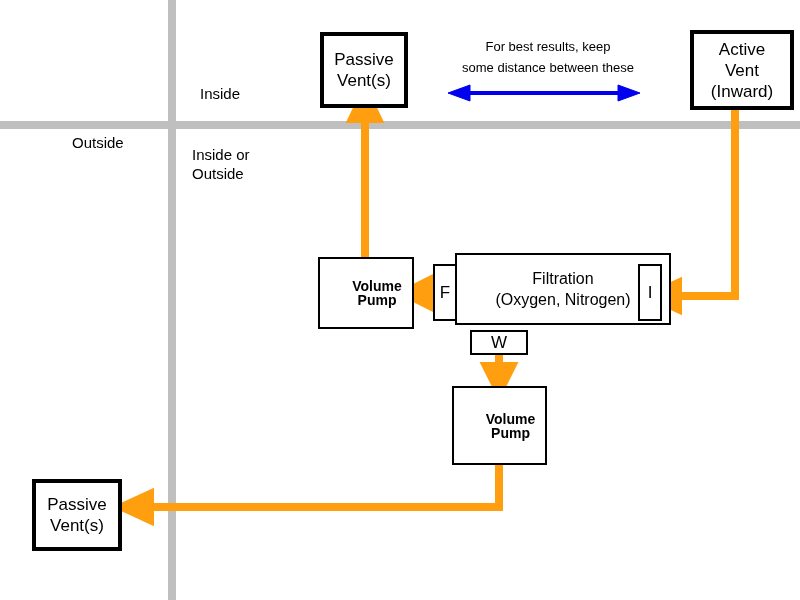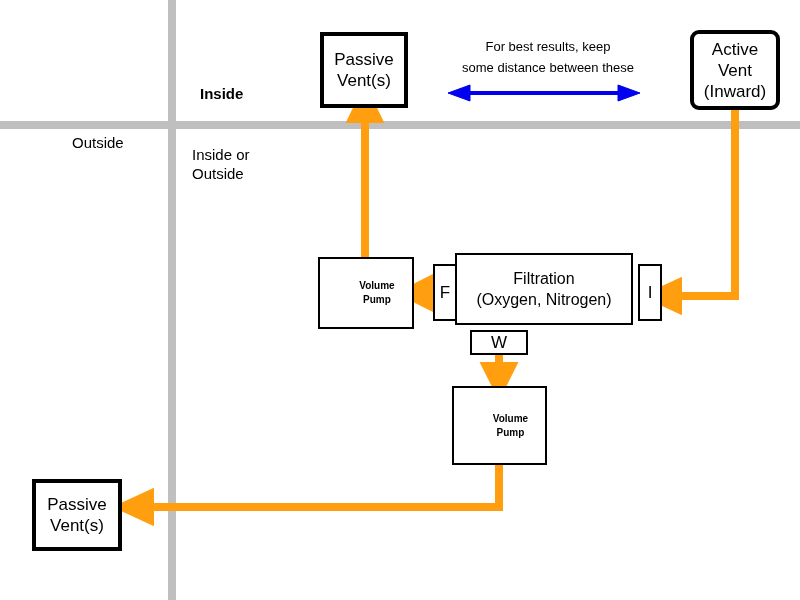--- a/index.html
+++ b/index.html
@@ -34,42 +34,42 @@
     height: 8px;
   }
   .zone-label {
     position: absolute;
     font-size: 15px;
     color: #000000;
     line-height: 19px;
     white-space: pre-line;
   }
   #zone-outside { left: 72px; top: 133px; }
-  #zone-inside  { left: 200px; top: 84px; font-weight: bold; }
+  #zone-inside  { left: 200px; top: 84px; }
   #zone-inside-or-outside { left: 192px; top: 133px; margin-top: 12px; }
 
   .box {
     position: absolute;
     background: #ffffff;
     border: 4px solid #000000;
     box-sizing: border-box;
     display: flex;
     align-items: center;
     justify-content: center;
     text-align: center;
     color: #000000;
     z-index: 5;
   }
   .box-vent {
     font-size: 17px;
     line-height: 21px;
     white-space: pre-line;
   }
   .box-pump {
-    font-size: 10px;
+    font-size: 14px;
     font-weight: bold;
     line-height: 14px;
     white-space: pre-line;
     border-width: 2px;
     padding-left: 22px;
   }
   .box-filtration {
     font-size: 16px;
     line-height: 21px;
     white-space: pre-line;
@@ -83,24 +83,24 @@
     display: flex;
     align-items: center;
     justify-content: center;
     font-size: 17px;
     color: #000000;
     z-index: 6;
   }
 
   #vent-top        { left: 320px; top: 32px;  width: 88px;  height: 76px; }
   #vent-bottom     { left: 32px;  top: 479px; width: 90px;  height: 72px; }
-  #vent-active     { left: 690px; top: 30px;  width: 90px;  height: 80px; border-radius: 9px; }
+  #vent-active     { left: 690px; top: 30px;  width: 104px;  height: 80px; }
   #pump-left       { left: 318px; top: 257px; width: 96px;  height: 72px; }
   #pump-bottom     { left: 452px; top: 386px; width: 95px;  height: 79px; }
-  #filtration      { left: 455px; top: 253px; width: 178px; height: 72px; }
+  #filtration      { left: 455px; top: 253px; width: 216px; height: 72px; }
   #port-f          { left: 433px; top: 264px; width: 24px;  height: 57px; }
   #port-i          { left: 638px; top: 264px; width: 24px;  height: 57px; }
   #port-w          { left: 470px; top: 330px; width: 58px;  height: 25px; }
 
   .annotation {
     position: absolute;
     left: 443px;
     top: 36px;
     width: 210px;
     text-align: center;

